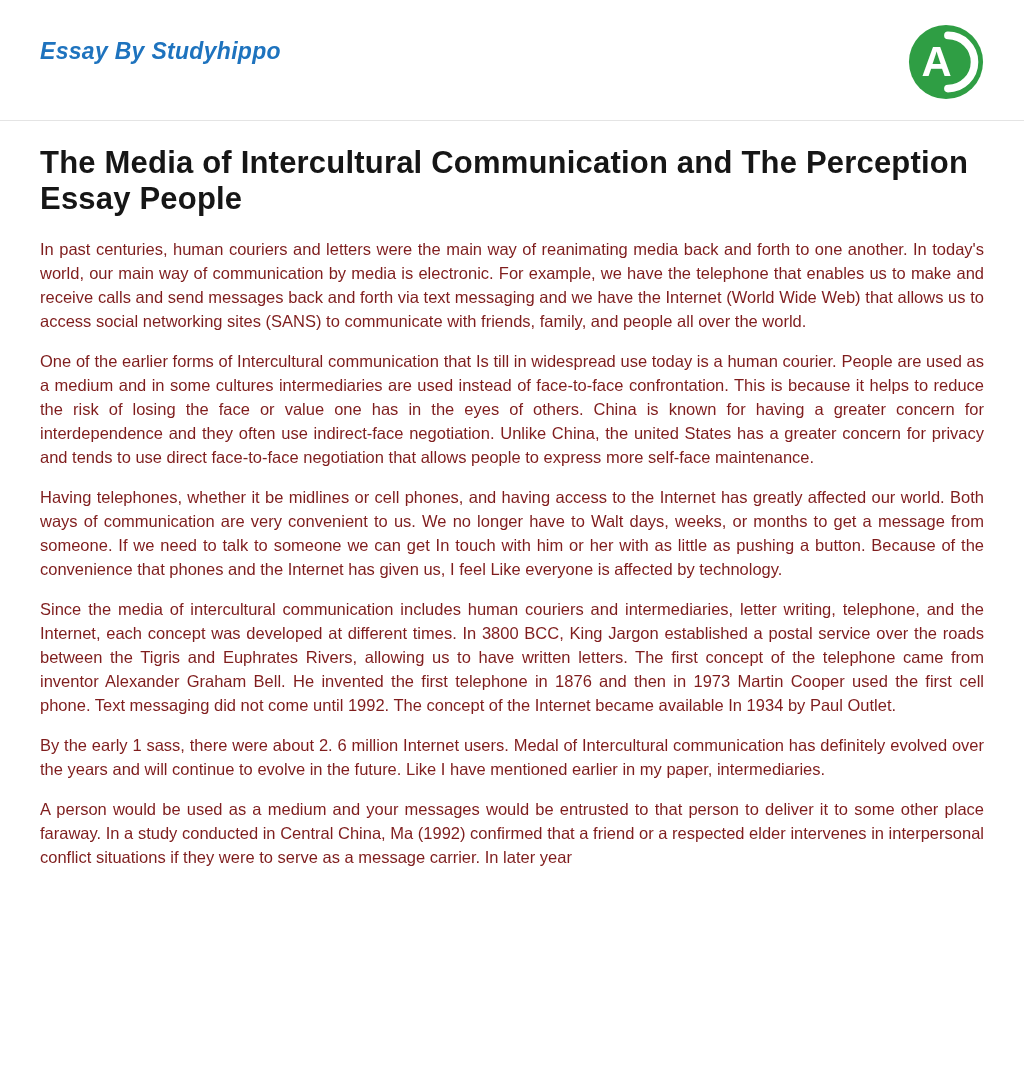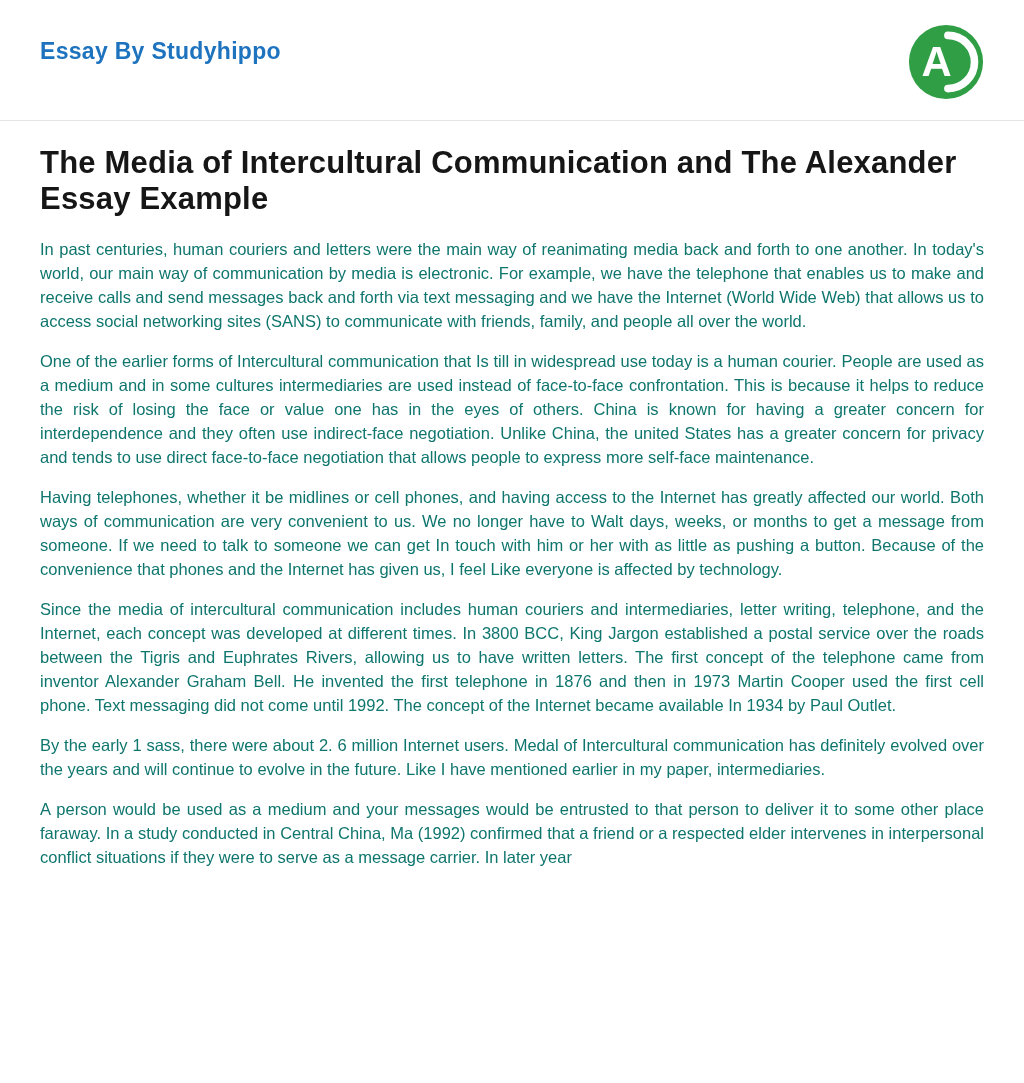--- a/index.html
+++ b/index.html
@@ -12,21 +12,21 @@
     }
     .page { padding: 0 40px; }
 
     .page-header {
       display: flex;
       justify-content: space-between;
       align-items: center;
       padding-top: 24px;
       padding-bottom: 20px;
     }
-    .header-text { display: flex; flex-direction: column; }
+    .header-text { display: flex; flex-direction: column; font-style: italic; }
     .site-label {
       font-size: 23px;
       font-weight: bold;
       color: #1e73be;
       letter-spacing: 0.3px;
       margin-bottom: 22px;
     }
     .article-url {
       font-size: 16px;
       color: #1e73be;
@@ -50,21 +50,21 @@
       margin-bottom: 20px;
       font-size: 31px;
       line-height: 1.16;
       font-weight: bold;
       color: #161616;
       letter-spacing: 0.2px;
     }
     .article-body p {
       font-size: 16.5px;
       line-height: 24px;
-      color: #0f766e;
+      color: #7f1d1d;
       text-align: justify;
       margin-bottom: 16px;
     }
     .article-body p:last-child { margin-bottom: 12px; }
   </style>
 </head>
 <body>
 
 <div class="page">
 
@@ -78,21 +78,21 @@
         <circle cx="40" cy="40" r="39" fill="#2f9e44"></circle>
         <path d="M 42 12 A 28 28 0 0 1 42 68" stroke="#ffffff" stroke-width="8" fill="none" stroke-linecap="round"></path>
         <text x="30" y="55" font-size="44" font-weight="bold" fill="#ffffff" text-anchor="middle" font-family="Liberation Sans, sans-serif">A</text>
       </svg>
     </div>
   </header>
 
   <hr class="divider">
 
   <main class="article">
-    <h1 class="article-title">The Media of Intercultural Communication and The Alexander Essay Example</h1>
+    <h1 class="article-title">The Media of Intercultural Communication and The Perception Essay People</h1>
 
     <div class="article-body">
       <p>In past centuries, human couriers and letters were the main way of reanimating media back and forth to one another. In today's world, our main way of communication by media is electronic. For example, we have the telephone that enables us to make and receive calls and send messages back and forth via text messaging and we have the Internet (World Wide Web) that allows us to access social networking sites (SANS) to communicate with friends, family, and people all over the world.</p>
       <p>One of the earlier forms of Intercultural communication that Is till in widespread use today is a human courier. People are used as a medium and in some cultures intermediaries are used instead of face-to-face confrontation. This is because it helps to reduce the risk of losing the face or value one has in the eyes of others. China is known for having a greater concern for interdependence and they often use indirect-face negotiation. Unlike China, the united States has a greater concern for privacy and tends to use direct face-to-face negotiation that allows people to express more self-face maintenance.</p>
       <p>Having telephones, whether it be midlines or cell phones, and having access to the Internet has greatly affected our world. Both ways of communication are very convenient to us. We no longer have to Walt days, weeks, or months to get a message from someone. If we need to talk to someone we can get In touch with him or her with as little as pushing a button. Because of the convenience that phones and the Internet has given us, I feel Like everyone is affected by technology.</p>
       <p>Since the media of intercultural communication includes human couriers and intermediaries, letter writing, telephone, and the Internet, each concept was developed at different times. In 3800 BCC, King Jargon established a postal service over the roads between the Tigris and Euphrates Rivers, allowing us to have written letters. The first concept of the telephone came from inventor Alexander Graham Bell. He invented the first telephone in 1876 and then in 1973 Martin Cooper used the first cell phone. Text messaging did not come until 1992. The concept of the Internet became available In 1934 by Paul Outlet.</p>
       <p>By the early 1 sass, there were about 2. 6 million Internet users. Medal of Intercultural communication has definitely evolved over the years and will continue to evolve in the future. Like I have mentioned earlier in my paper, intermediaries.</p>
       <p>A person would be used as a medium and your messages would be entrusted to that person to deliver it to some other place faraway. In a study conducted in Central China, Ma (1992) confirmed that a friend or a respected elder intervenes in interpersonal conflict situations if they were to serve as a message carrier. In later year</p>
     </div>
   </main>

